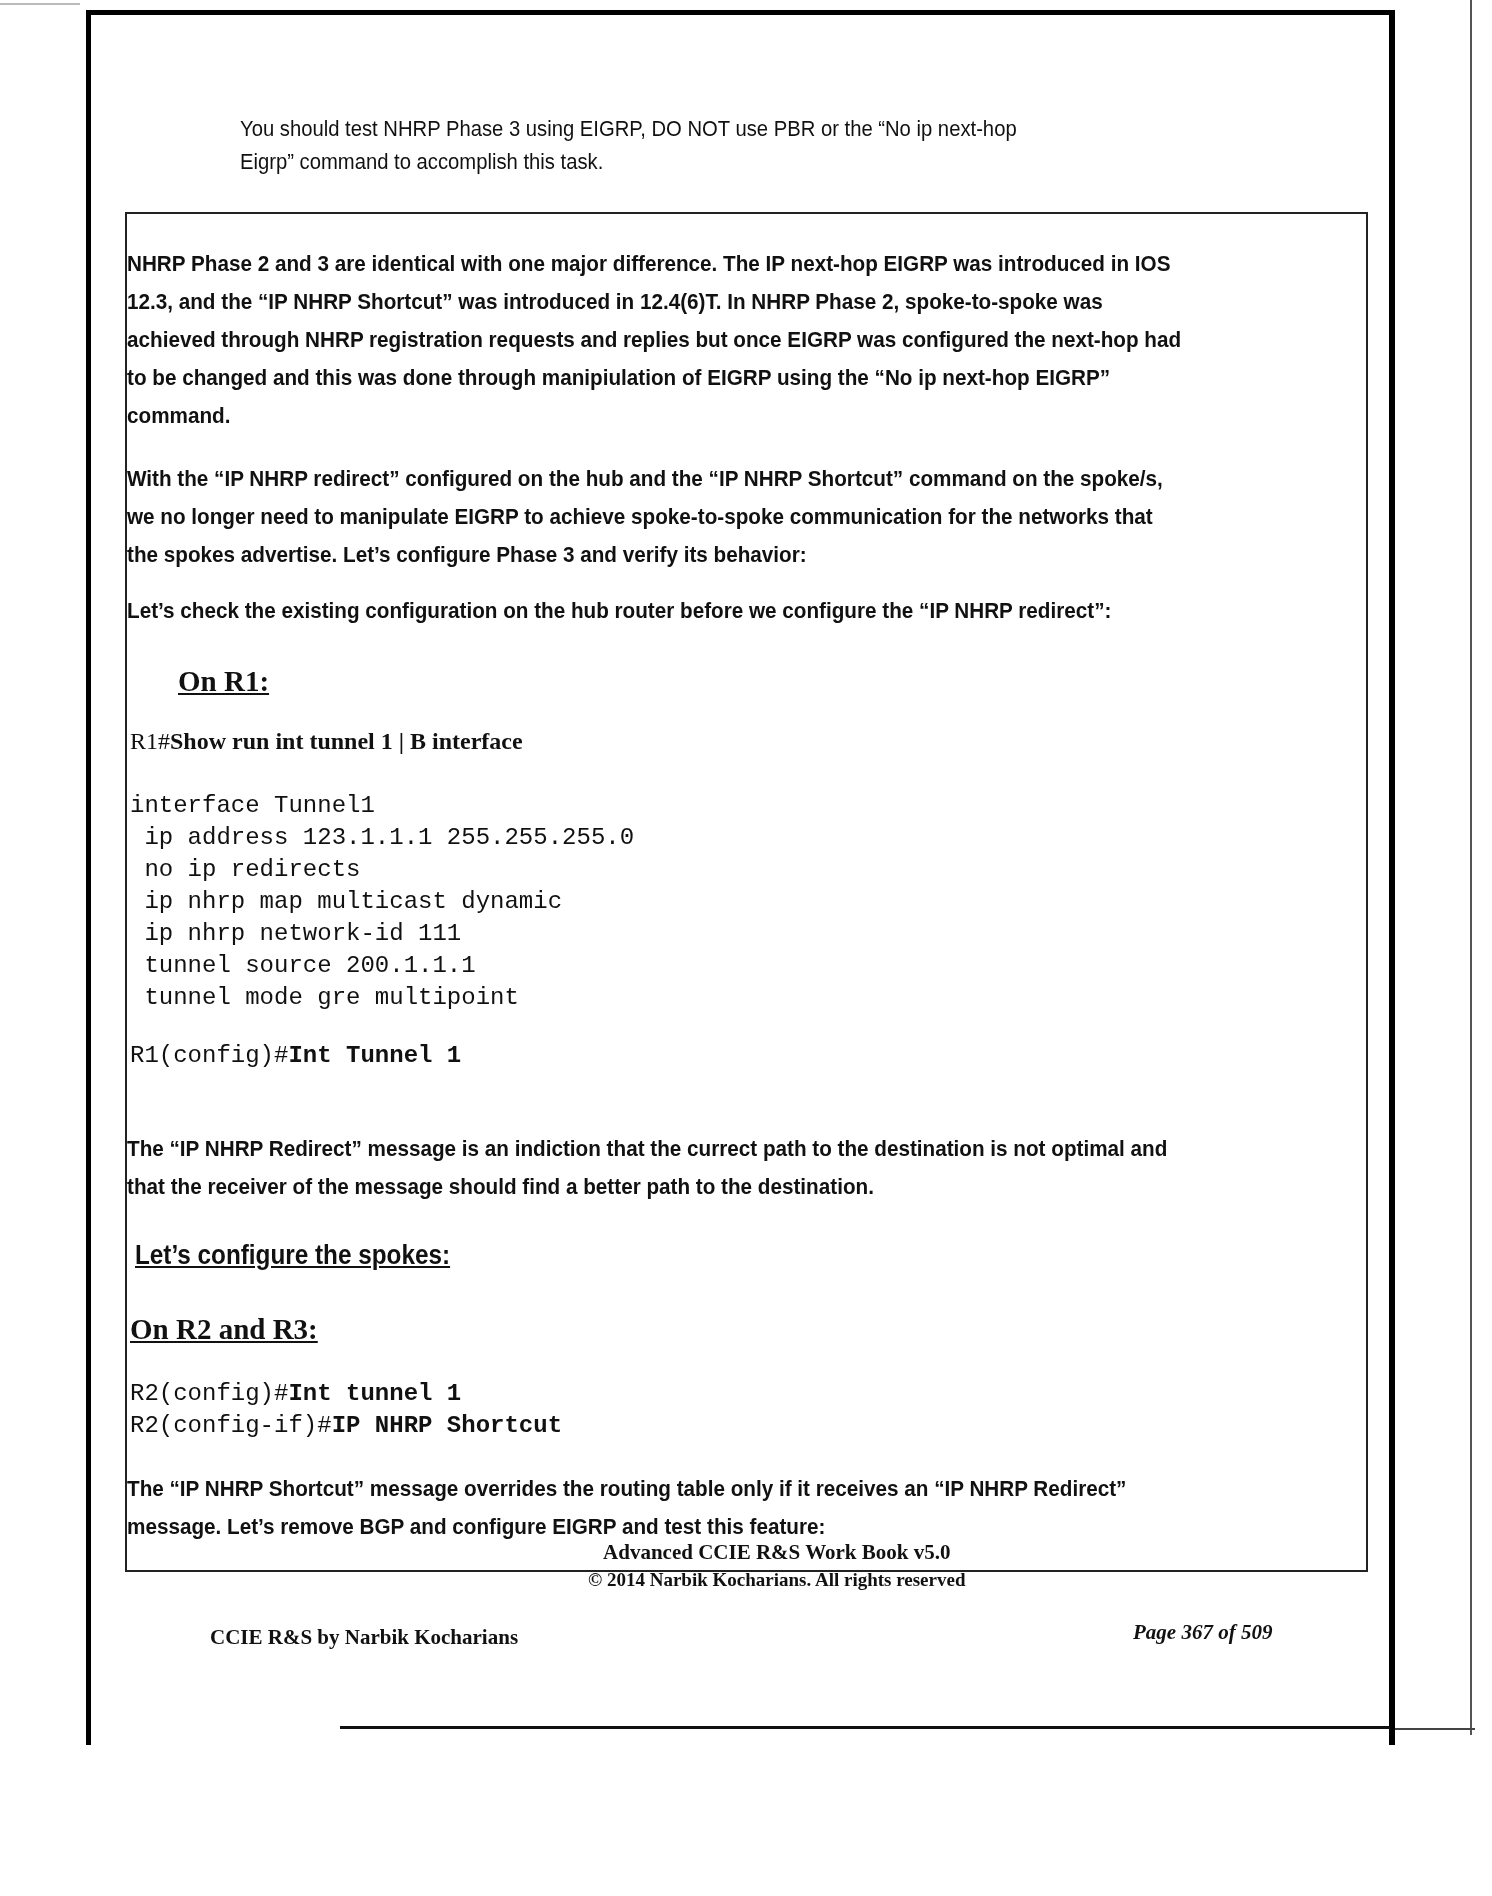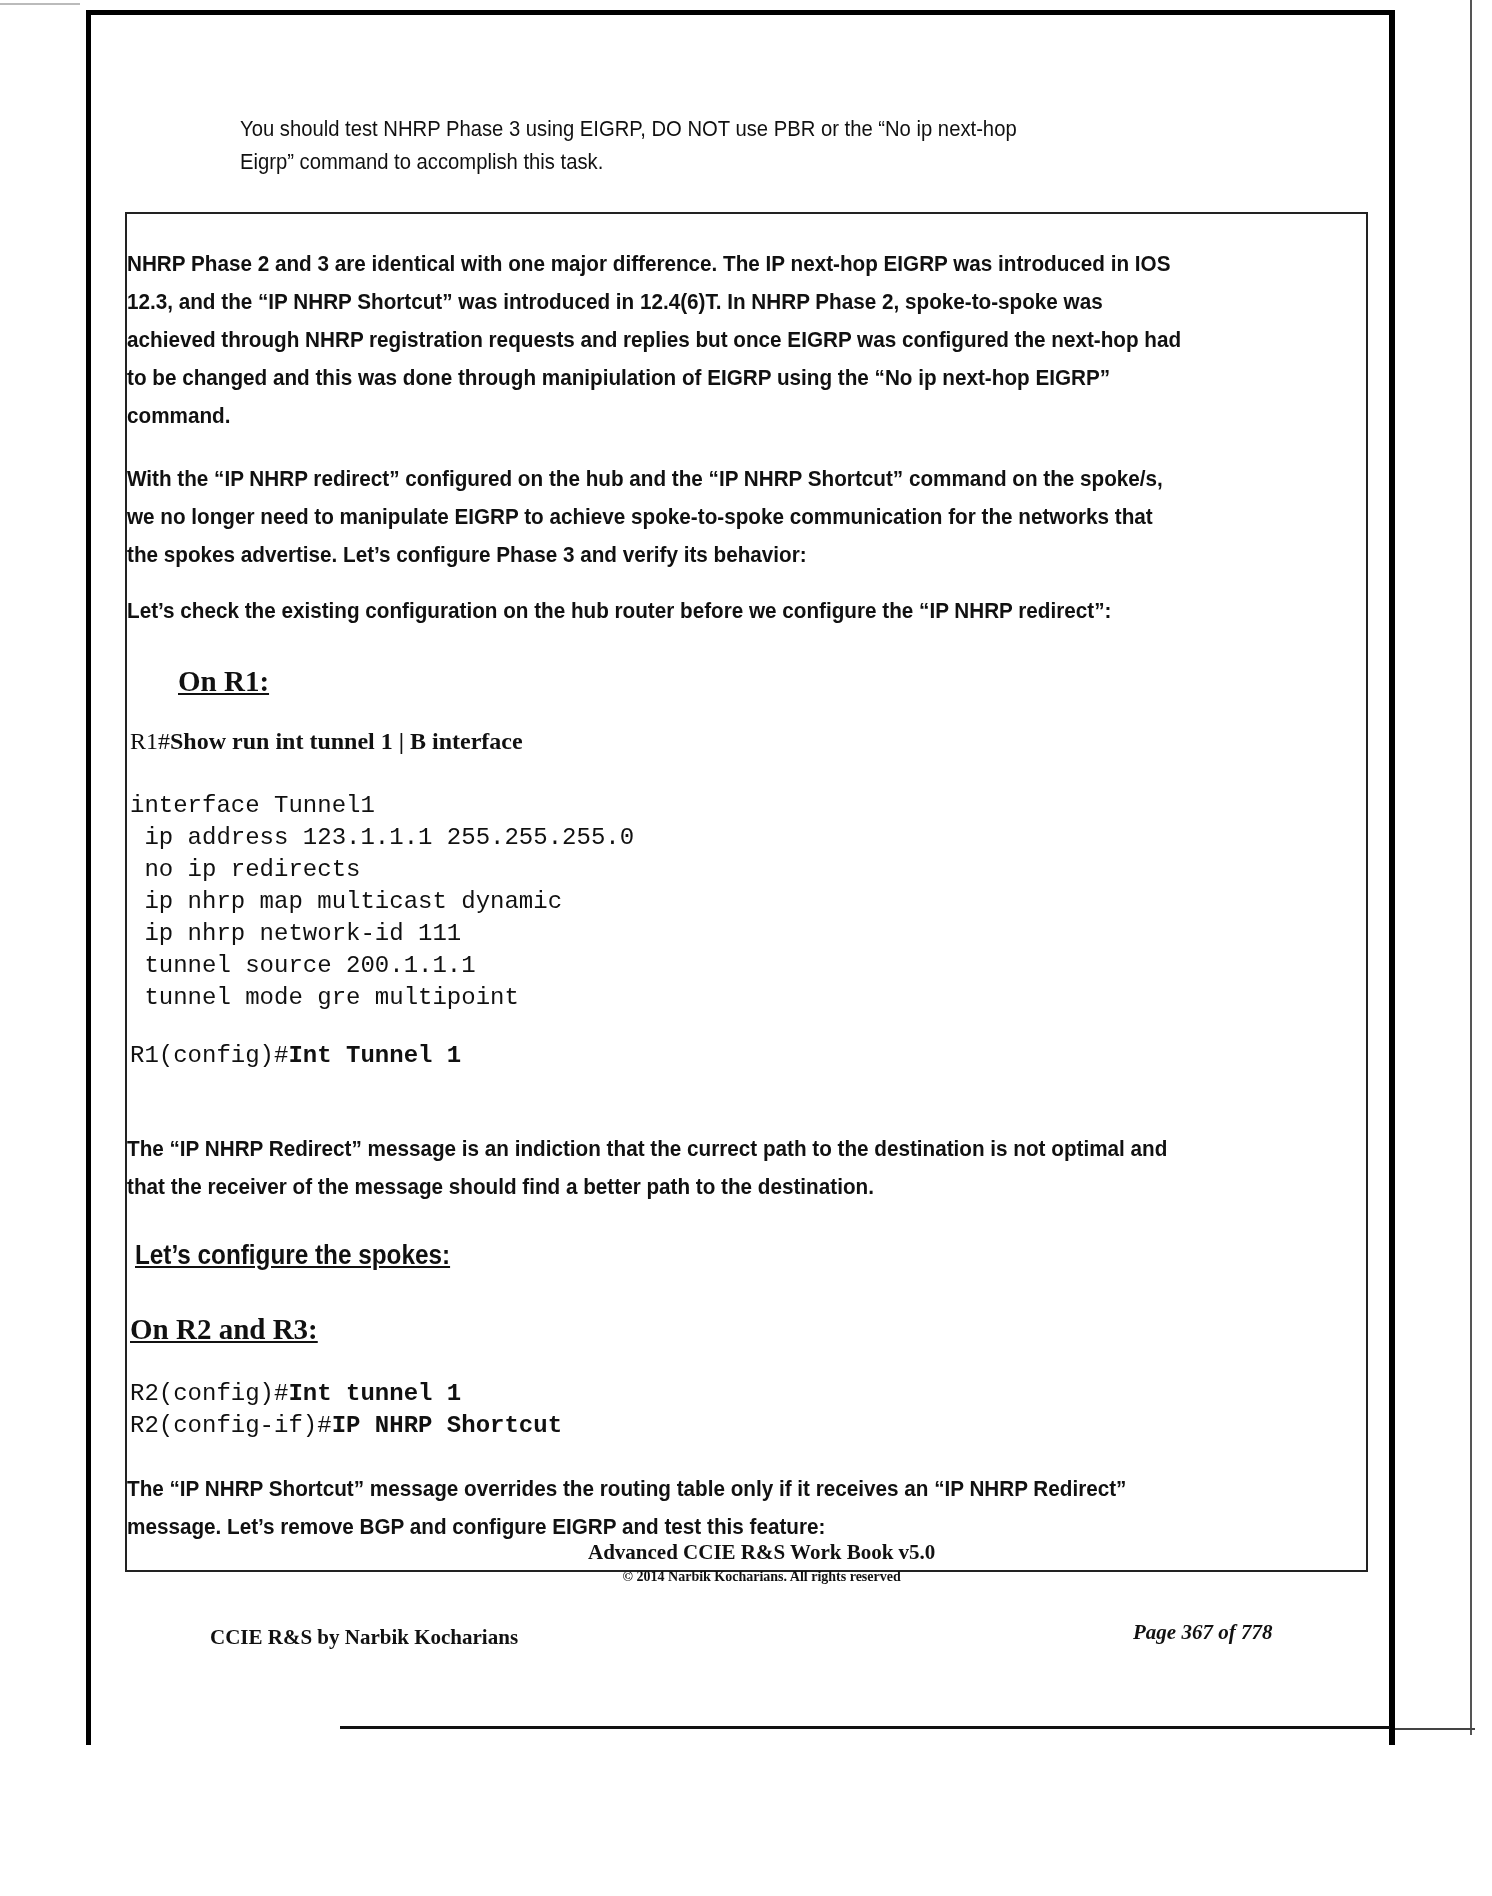--- a/index.html
+++ b/index.html
@@ -43,21 +43,21 @@
   .code b { font-weight: bold; }
   .footer-left {
     position: absolute; left: 210px; top: 1625px;
     font-family: "Liberation Serif", serif; font-weight: bold; font-size: 21px;
   }
   .footer-center {
     position: absolute; left: 588px; top: 1540px; text-align: center;
     font-family: "Liberation Serif", serif; font-weight: bold;
   }
   .footer-center .t1 { font-size: 21px; }
-  .footer-center .t2 { font-size: 14px; margin-top: 4px; }
+  .footer-center .t2 { font-size: 19px; margin-top: 4px; }
   .footer-right {
     position: absolute; left: 1133px; top: 1620px;
     font-family: "Liberation Serif", serif; font-weight: bold; font-style: italic; font-size: 21px;
   }
 </style>
 </head>
 <body>
 
 <div class="top-faint"></div>
 <div class="page-frame"></div>
@@ -112,13 +112,13 @@
 <div class="para" style="top:1470px;">
   <div>The “IP NHRP Shortcut” message overrides the routing table only if it receives an “IP NHRP Redirect”</div>
   <div>message. Let’s remove BGP and configure EIGRP and test this feature:</div>
 </div>
 
 <div class="footer-left">CCIE R&amp;S by Narbik Kocharians</div>
 <div class="footer-center">
   <div class="t1">Advanced CCIE R&amp;S Work Book v5.0</div>
   <div class="t2">© 2014 Narbik Kocharians. All rights reserved</div>
 </div>
-<div class="footer-right">Page 367 of 778</div>
+<div class="footer-right">Page 367 of 509</div>
 
 </body></html>

